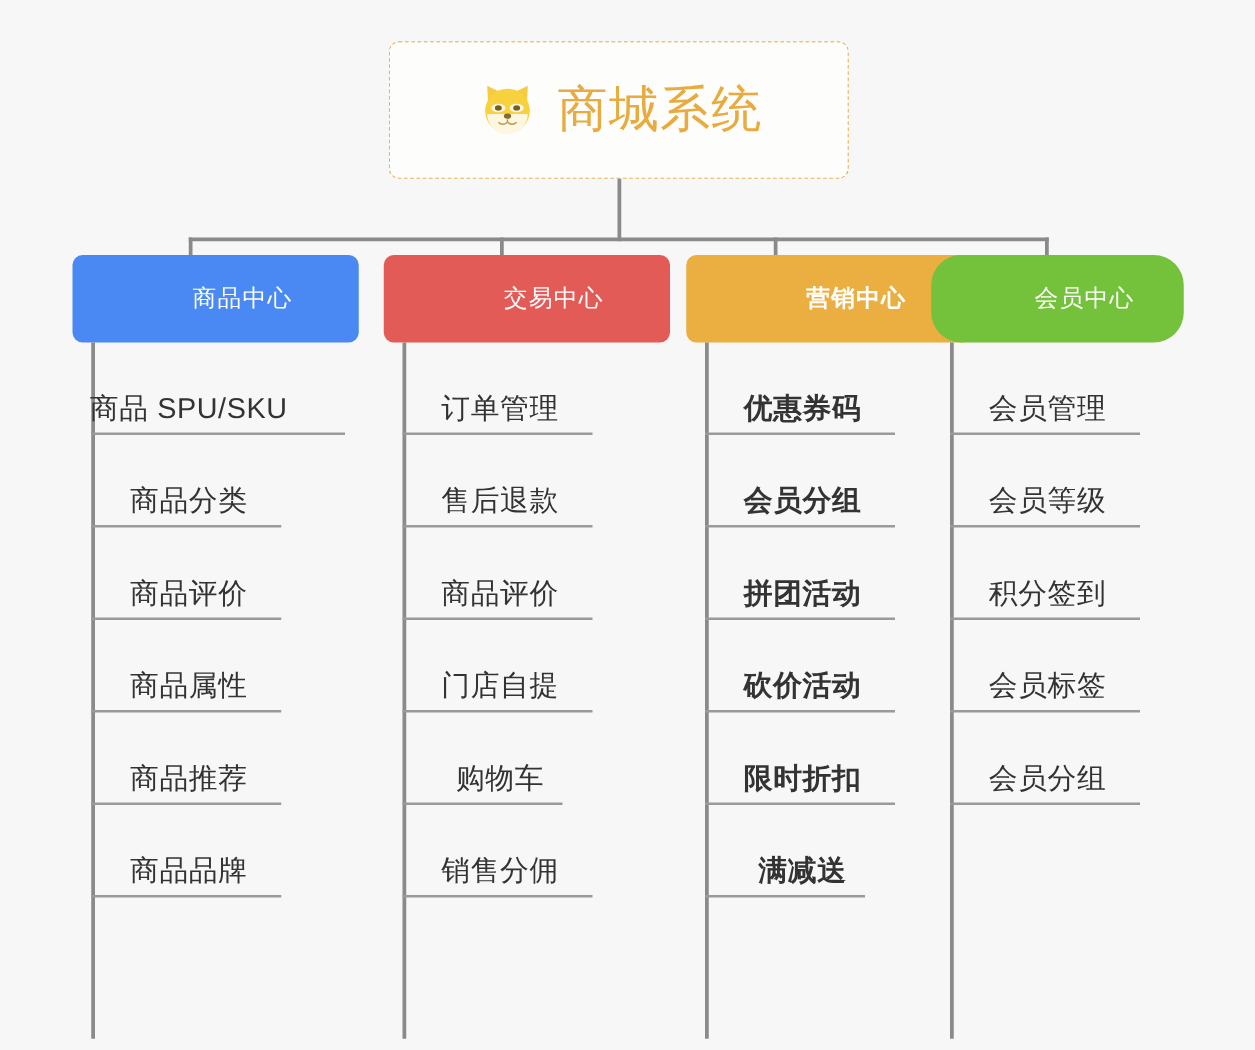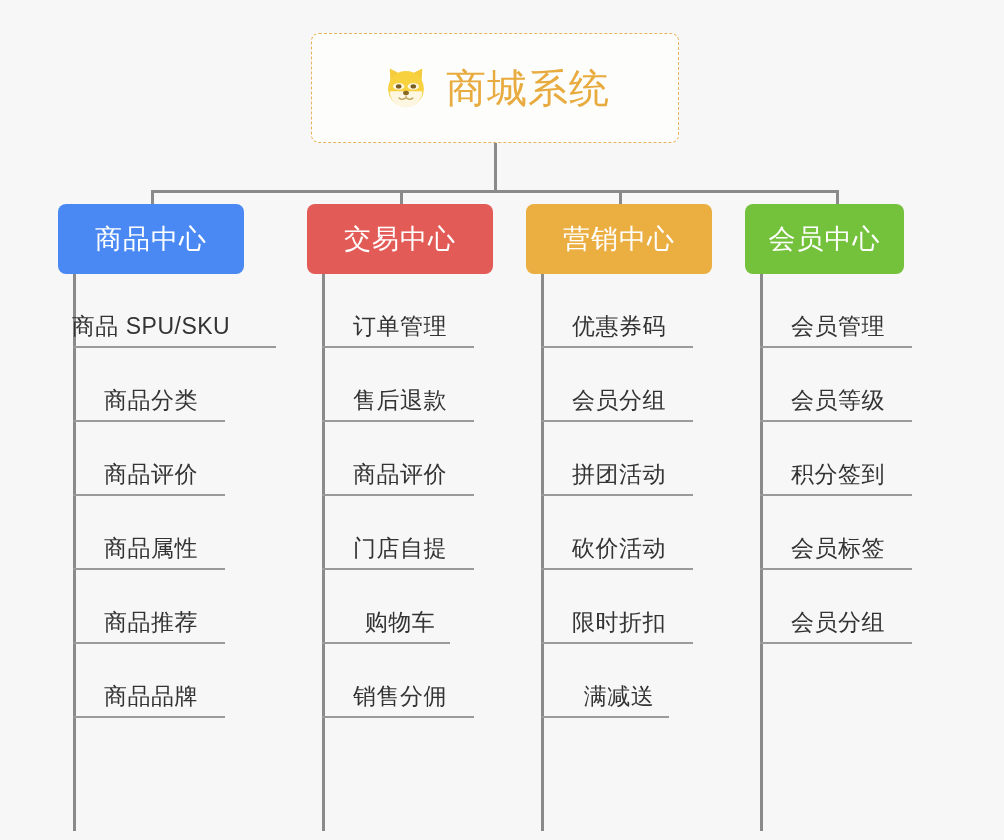--- a/index.html
+++ b/index.html
@@ -64,23 +64,24 @@
     top: 204px;
   }
   .cat-box {
     position: relative;
     height: 70px;
     border-radius: 8px;
     display: flex;
     align-items: center;
     justify-content: center;
     color: #ffffff;
-    font-size: 27px;
+    font-size: 19px;
     letter-spacing: 1px;
     white-space: nowrap;
+    padding-left: 43px;
   }
 
   
   .leaf-list {
     position: relative;
     margin-top: 0;
   }
   .spine {
     position: absolute;
     left: 15px;
@@ -211,21 +212,21 @@
         <span class="leaf-label">购物车</span>
         <span class="leaf-underline" style="width:128px;"></span>
       </div>
       <div class="leaf">
         <span class="leaf-label">销售分佣</span>
         <span class="leaf-underline" style="width:152px;"></span>
       </div>
     </div>
   </div>
 
-  <div class="column" style="left:526px; width:186px;">
+  <div class="column" style="left:549px; width:186px;font-weight:bold;">
     <div class="cat-box" style="background:#eaae41; width:186px;">
       <span>营销中心</span>
     </div>
     <div class="leaf-list">
       <div class="spine" style="height:557px;"></div>
       <div class="leaf">
         <span class="leaf-label">优惠券码</span>
         <span class="leaf-underline" style="width:152px;"></span>
       </div>
       <div class="leaf">
@@ -245,21 +246,21 @@
         <span class="leaf-underline" style="width:152px;"></span>
       </div>
       <div class="leaf">
         <span class="leaf-label">满减送</span>
         <span class="leaf-underline" style="width:128px;"></span>
       </div>
     </div>
   </div>
 
   <div class="column" style="left:745px; width:186px;">
-    <div class="cat-box" style="background:#74c13c; width:159px;">
+    <div class="cat-box" style="background:#74c13c; width:159px;border-radius:24px;">
       <span>会员中心</span>
     </div>
     <div class="leaf-list">
       <div class="spine" style="height:557px;"></div>
       <div class="leaf">
         <span class="leaf-label">会员管理</span>
         <span class="leaf-underline" style="width:152px;"></span>
       </div>
       <div class="leaf">
         <span class="leaf-label">会员等级</span>

